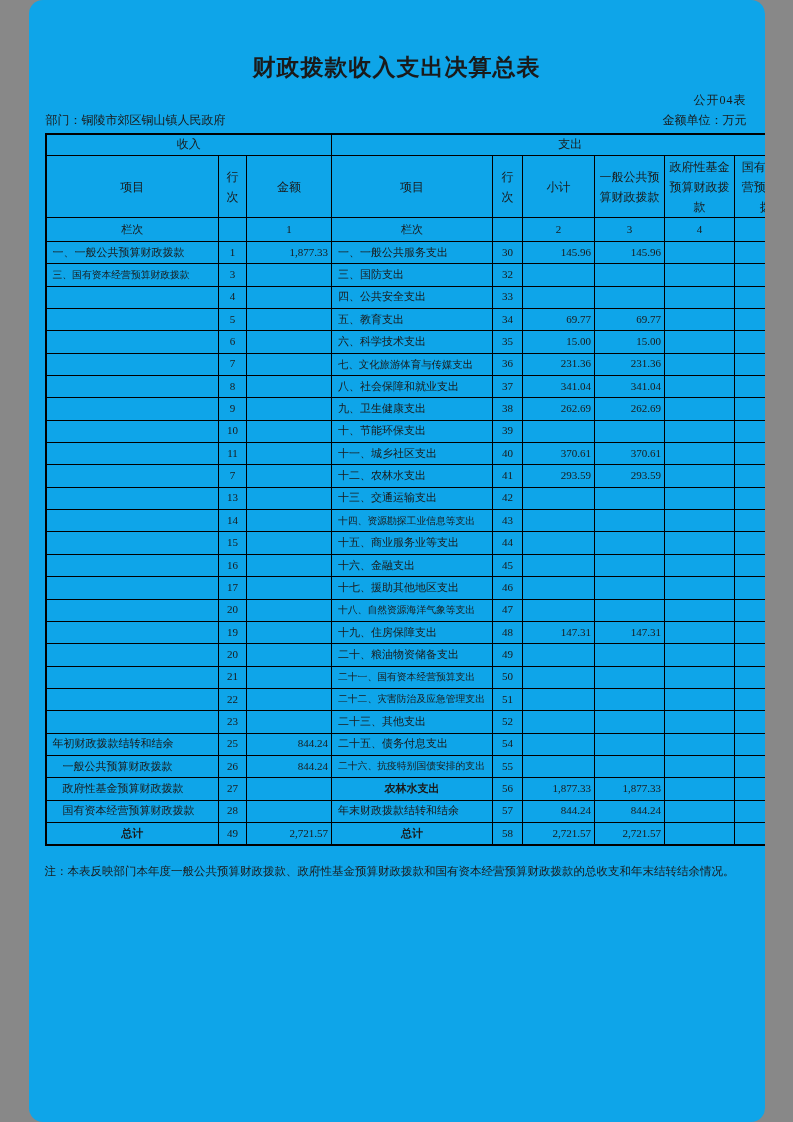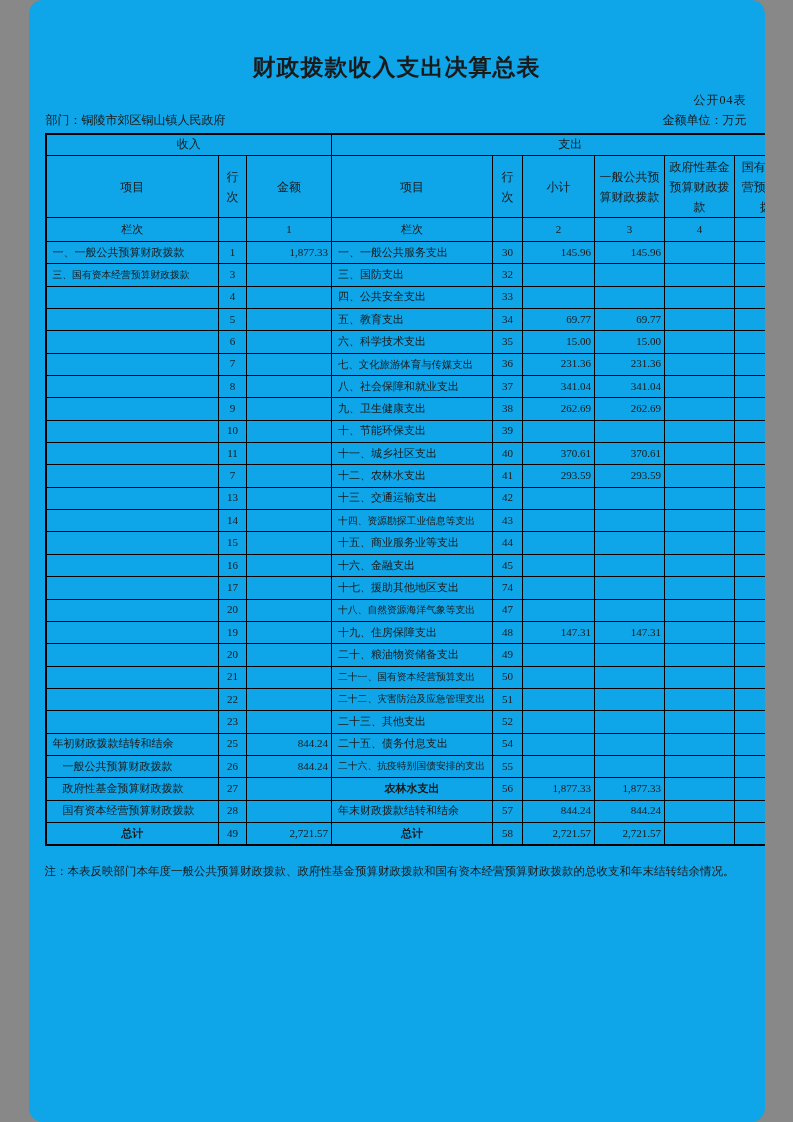--- a/index.html
+++ b/index.html
@@ -276,21 +276,21 @@
             <td class="c-amt"></td>
             <td class="c-amt"></td>
             <td class="c-amt"></td>
             <td class="c-amt"></td>
           </tr>
           <tr class="r-data">
             <td class="c-item"></td>
             <td class="c-rowno">17</td>
             <td class="c-amt"></td>
             <td class="c-item">十七、援助其他地区支出</td>
-            <td class="c-rowno">74</td>
+            <td class="c-rowno">46</td>
             <td class="c-amt"></td>
             <td class="c-amt"></td>
             <td class="c-amt"></td>
             <td class="c-amt"></td>
           </tr>
           <tr class="r-data">
             <td class="c-item"></td>
             <td class="c-rowno">20</td>
             <td class="c-amt"></td>
             <td class="c-item" style="font-size: 9.8px;">十八、自然资源海洋气象等支出</td>

